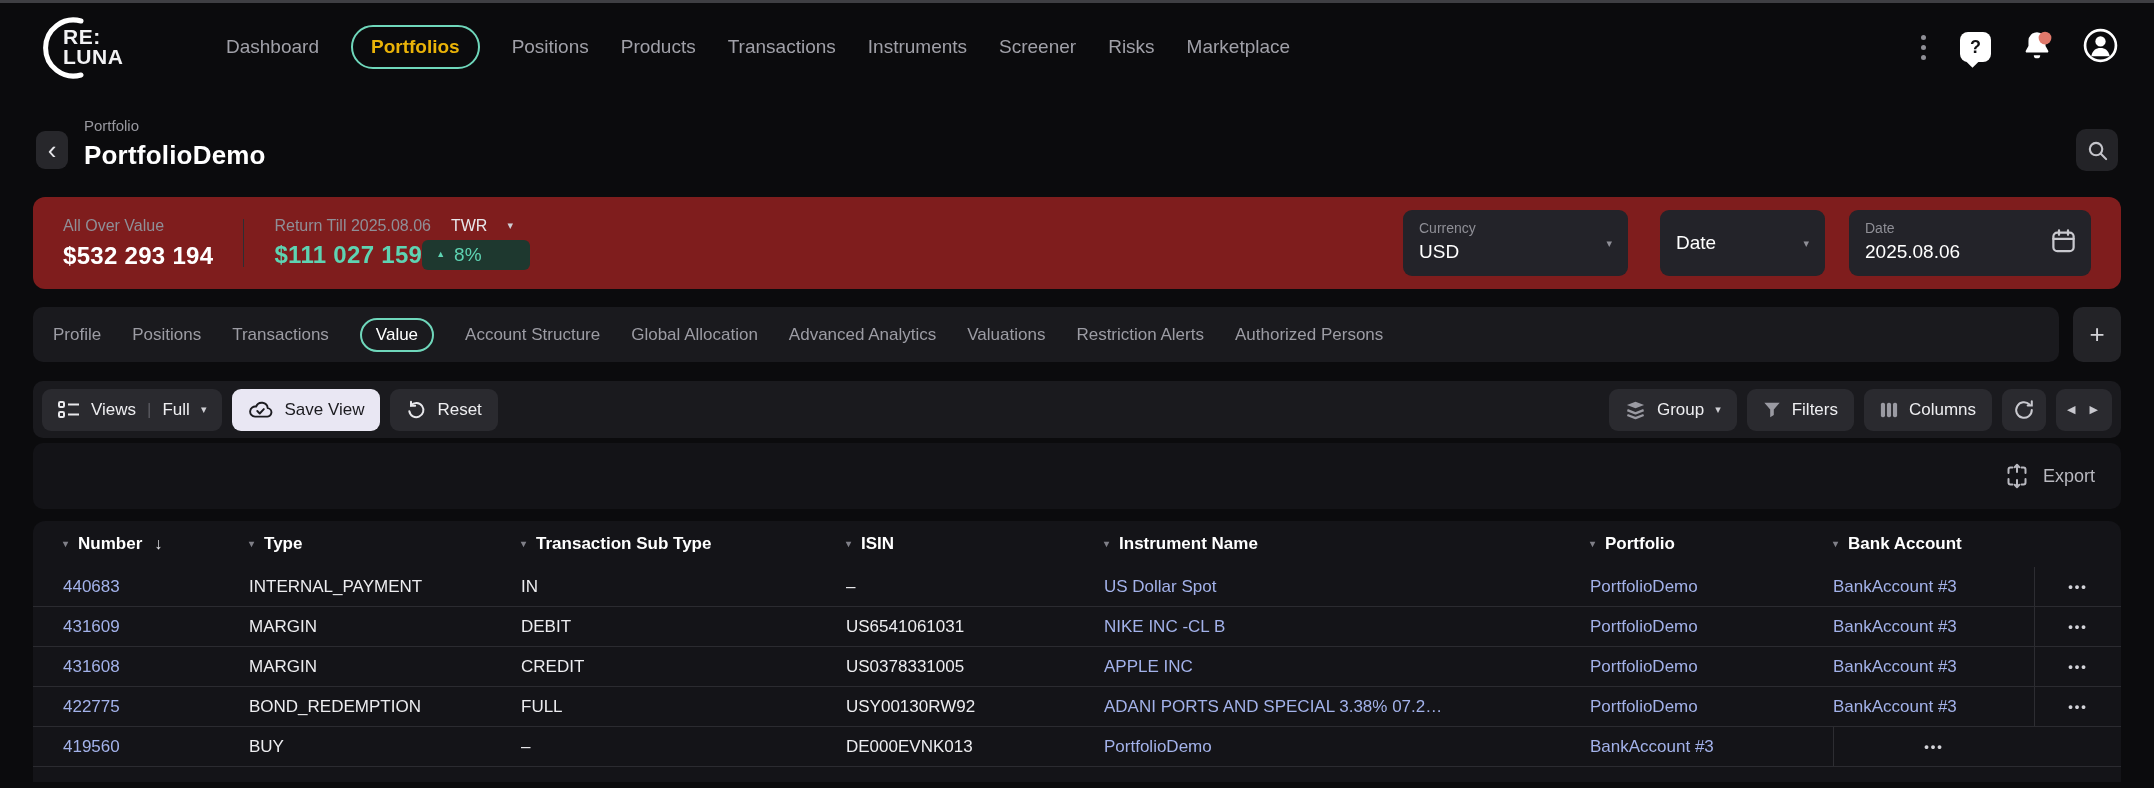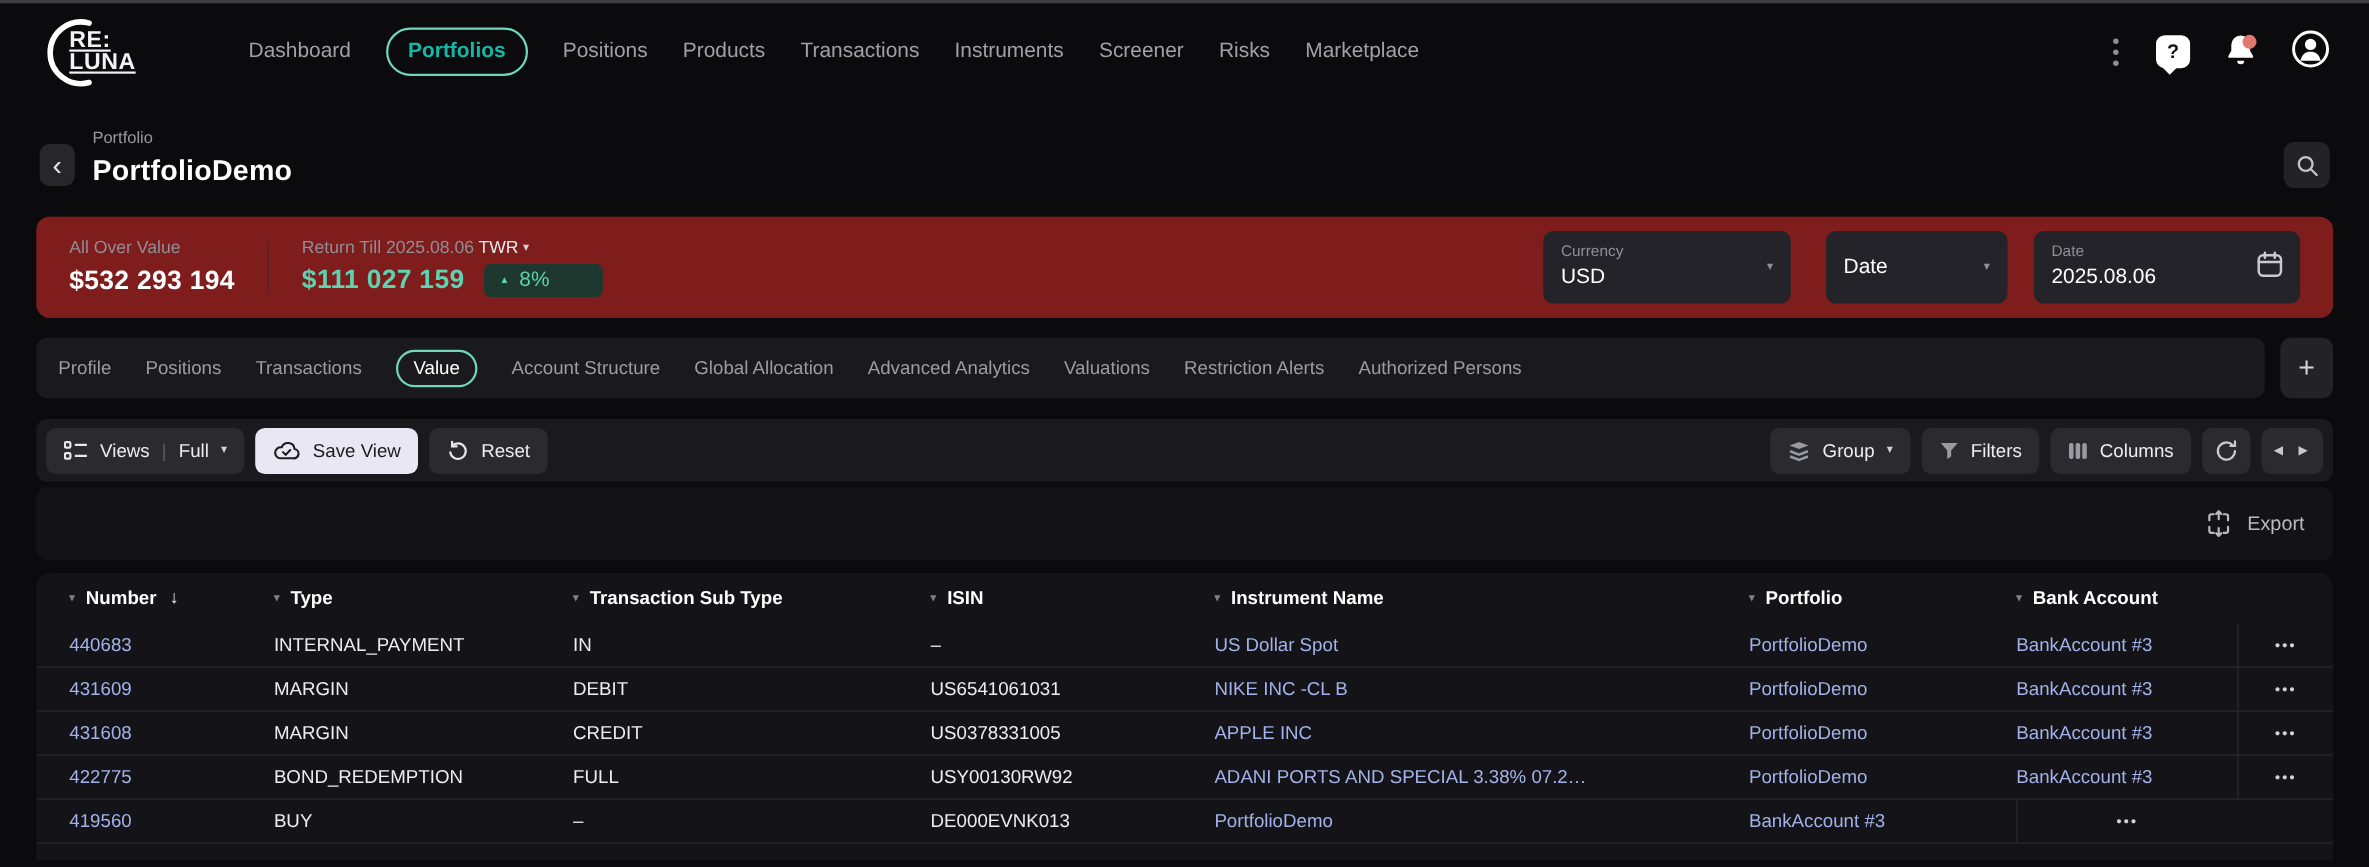--- a/index.html
+++ b/index.html
@@ -10,25 +10,25 @@
     font-family:"Liberation Sans", sans-serif;
     overflow:hidden;
     position:relative;
   }
   .top-strip { height:3px; background:#3f3f43; width:100%; }
 
   
   .topbar { height:88px; display:flex; align-items:center; padding:0 36px; }
   .logo { position:relative; width:150px; height:72px; display:flex; align-items:center; cursor:pointer; }
   .logo svg { position:absolute; left:0; top:2px; }
-  .logo-text { margin-left:27px; font-weight:800; font-size:21px; line-height:0.95; letter-spacing:.5px; z-index:1;text-decoration:underline; }
+  .logo-text { margin-left:27px; font-weight:800; font-size:21px; line-height:0.95; letter-spacing:.5px; z-index:1; }
   .nav { display:flex; align-items:center; gap:32px; margin-left:40px; }
   .nav-item { color:#a0a0a8; font-size:19px; text-decoration:none; cursor:pointer; white-space:nowrap; }
   .nav-item.active {
-    color:#14b8a6; font-weight:600;
+    color:#eab308; font-weight:600;
     border:2.5px solid var(--accent);
     border-radius:26px; padding:9px 18px;
   }
   .top-icons { margin-left:auto; display:flex; align-items:center; gap:30px; }
   .kebab { display:flex; flex-direction:column; gap:5px; padding:4px; cursor:pointer; }
   .kebab i { width:5px; height:5px; border-radius:50%; background:#8f8f96; }
   .help-bubble { position:relative; width:31px; height:30px; background:#fff; border-radius:8px;
     display:flex; align-items:center; justify-content:center; font-weight:800; font-size:18px; color:#121214; cursor:pointer; }
   .help-bubble::after { content:""; position:absolute; bottom:-4px; left:8px; width:9px; height:9px; background:#fff; transform:rotate(45deg); }
   .bell { position:relative; cursor:pointer; }
@@ -44,25 +44,25 @@
   .search-btn { margin-left:auto; width:42px; height:42px; background:#232327; border-radius:10px;
     display:flex; align-items:center; justify-content:center; cursor:pointer; }
 
   
   :root { --accent:#6fd7bb; --pos:#5ed3b2; --link:#a3b2ea; }
   .stats { margin:26px 33px 0; height:92px; background:#7f1d1d; border-radius:12px;
     display:flex; align-items:center; padding:0 30px; }
   .stat-label { color:#8f8f97; font-size:16px; }
   .stat-value { color:#fff; font-size:24px; font-weight:700; margin-top:7px; letter-spacing:.3px; }
   .v-divider { width:1px; height:48px; background:#2e2e33; margin:0 30px; }
-  .return-label-row { display:flex; align-items:center; gap:4px; }
+  .return-label-row { display:flex; align-items:center; gap:20px; }
   .twr { color:#e8e8ec; font-size:16px; }
   .caret { font-size:11px; color:#8f8f97; line-height:1; }
   .caret.light { color:#cfcfd4; }
-  .return-value-row { display:flex; align-items:center; gap:18px; margin-top:5px; }
+  .return-value-row { display:flex; align-items:center; margin-top:5px; }
   .return-value { color:var(--pos); font-size:24px; font-weight:700; letter-spacing:.3px; }
   .badge { display:inline-flex; align-items:center; gap:9px; background:#1e382f; border-radius:6px;
     padding:4px 14px; min-width:108px; }
   .badge .tri { color:var(--pos); font-size:9px; line-height:1; }
   .badge .pct { color:var(--pos); font-size:19px; }
   .stats-spacer { flex:1; }
   .select-box { position:relative; height:66px; background:#232329; border-radius:9px; padding:10px 16px; cursor:pointer; }
   .select-box .box-label { color:#8f8f96; font-size:14px; }
   .select-box .box-value { color:#fff; font-size:19px; margin-top:5px; }
   .box-caret { position:absolute; right:16px; top:50%; transform:translateY(-50%); }

